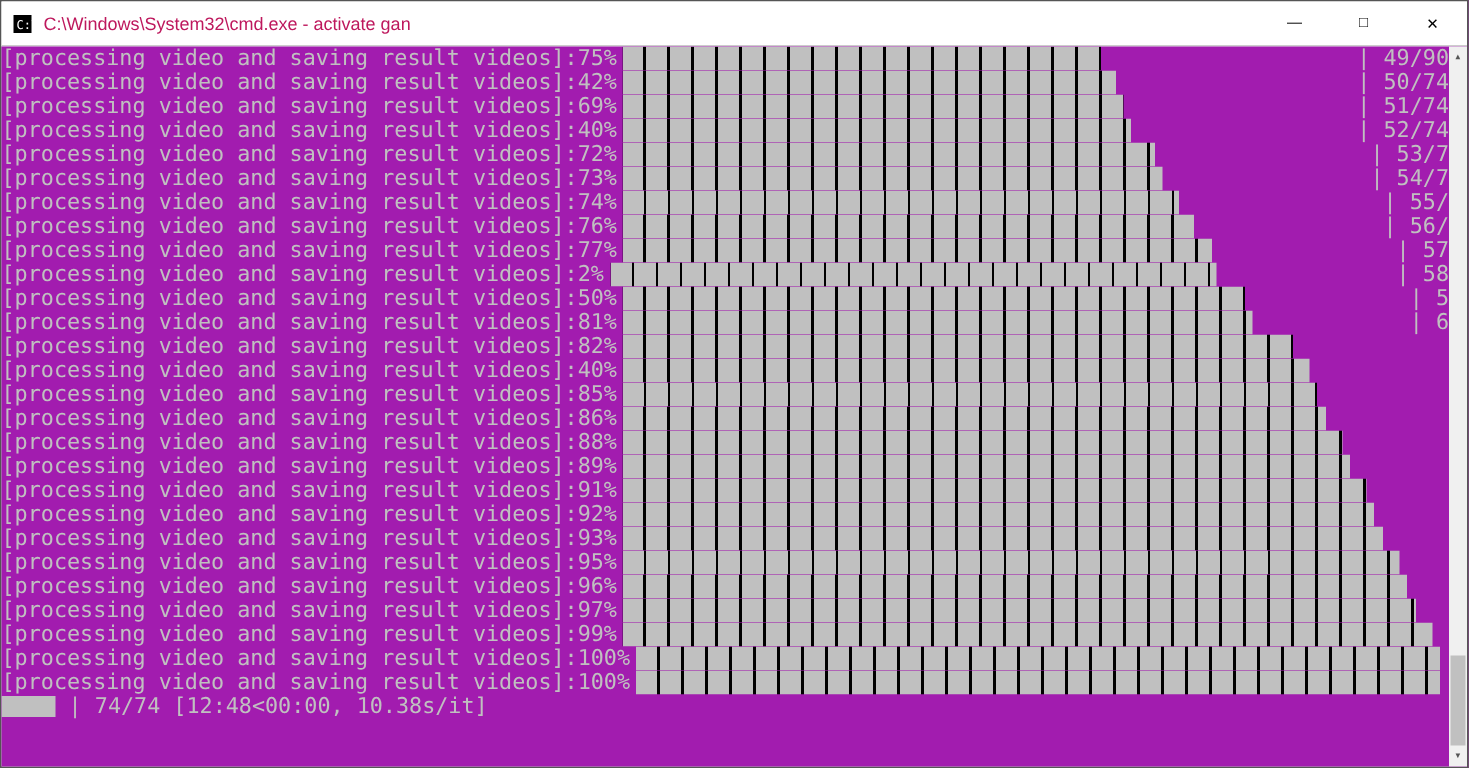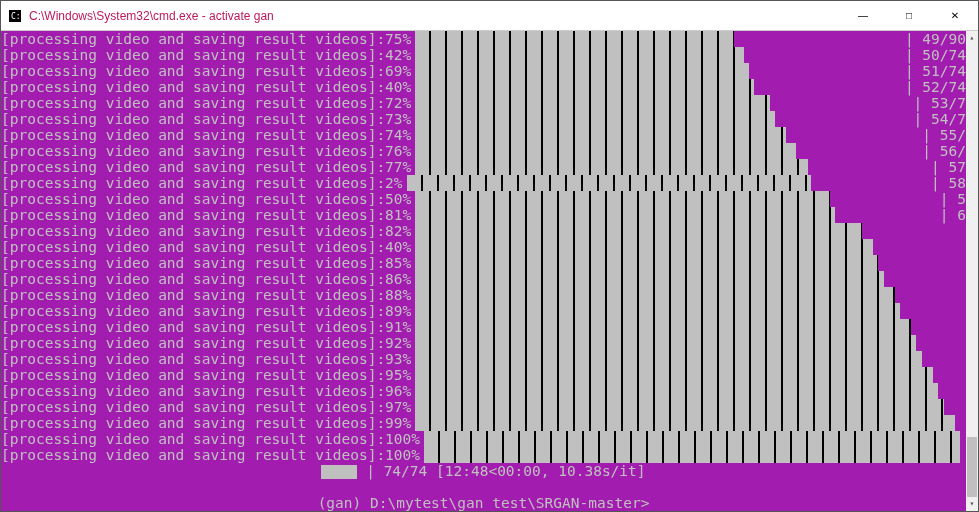--- a/index.html
+++ b/index.html
@@ -86,21 +86,21 @@
       overflow: hidden;
     }
     .tline .bar .fill {
       position: absolute;
       top: 0; left: 0; bottom: 0;
       background: repeating-linear-gradient(to right, #c0c0c0 0 14px, #000 14px 16px);
     }
     .tline .counter {
       padding-left: 6px;
     }
-    .simple-line { height: 16px; white-space: pre; text-align: center; }
+    .simple-line { height: 16px; white-space: pre; }
     .cursor-blocks { display: inline-block; background: #c0c0c0; width: 36px; height: 14px; vertical-align: middle; }
     .scrollbar {
       position: absolute;
       top: 0; right: 0; bottom: 0;
       width: 12px;
       background: #f0f0f0;
       display: flex;
       flex-direction: column;
     }
     .sb-btn {
@@ -364,21 +364,20 @@
         <div class="tline">
           <span class="label">[processing video and saving result videos]:</span>
           <span class="pct"> 100%</span>
           <span class="bar">
             <span class="fill" style="width: 100%;"></span>
           </span>
           <span class="counter"></span>
         </div>
         <div class="simple-line"><span class="cursor-blocks"></span><span> | 74/74 [12:48&lt;00:00, 10.38s/it]</span></div>
         <div class="simple-line"></div>
-        <div class="simple-line">(gan) D:\mytest\gan_test\SRGAN-master&gt;</div>
       </div>
 
     <div class="scrollbar">
       <div class="sb-btn">▴</div>
       <div class="sb-track">
         <div class="sb-thumb"></div>
       </div>
       <div class="sb-btn">▾</div>
     </div>
 

